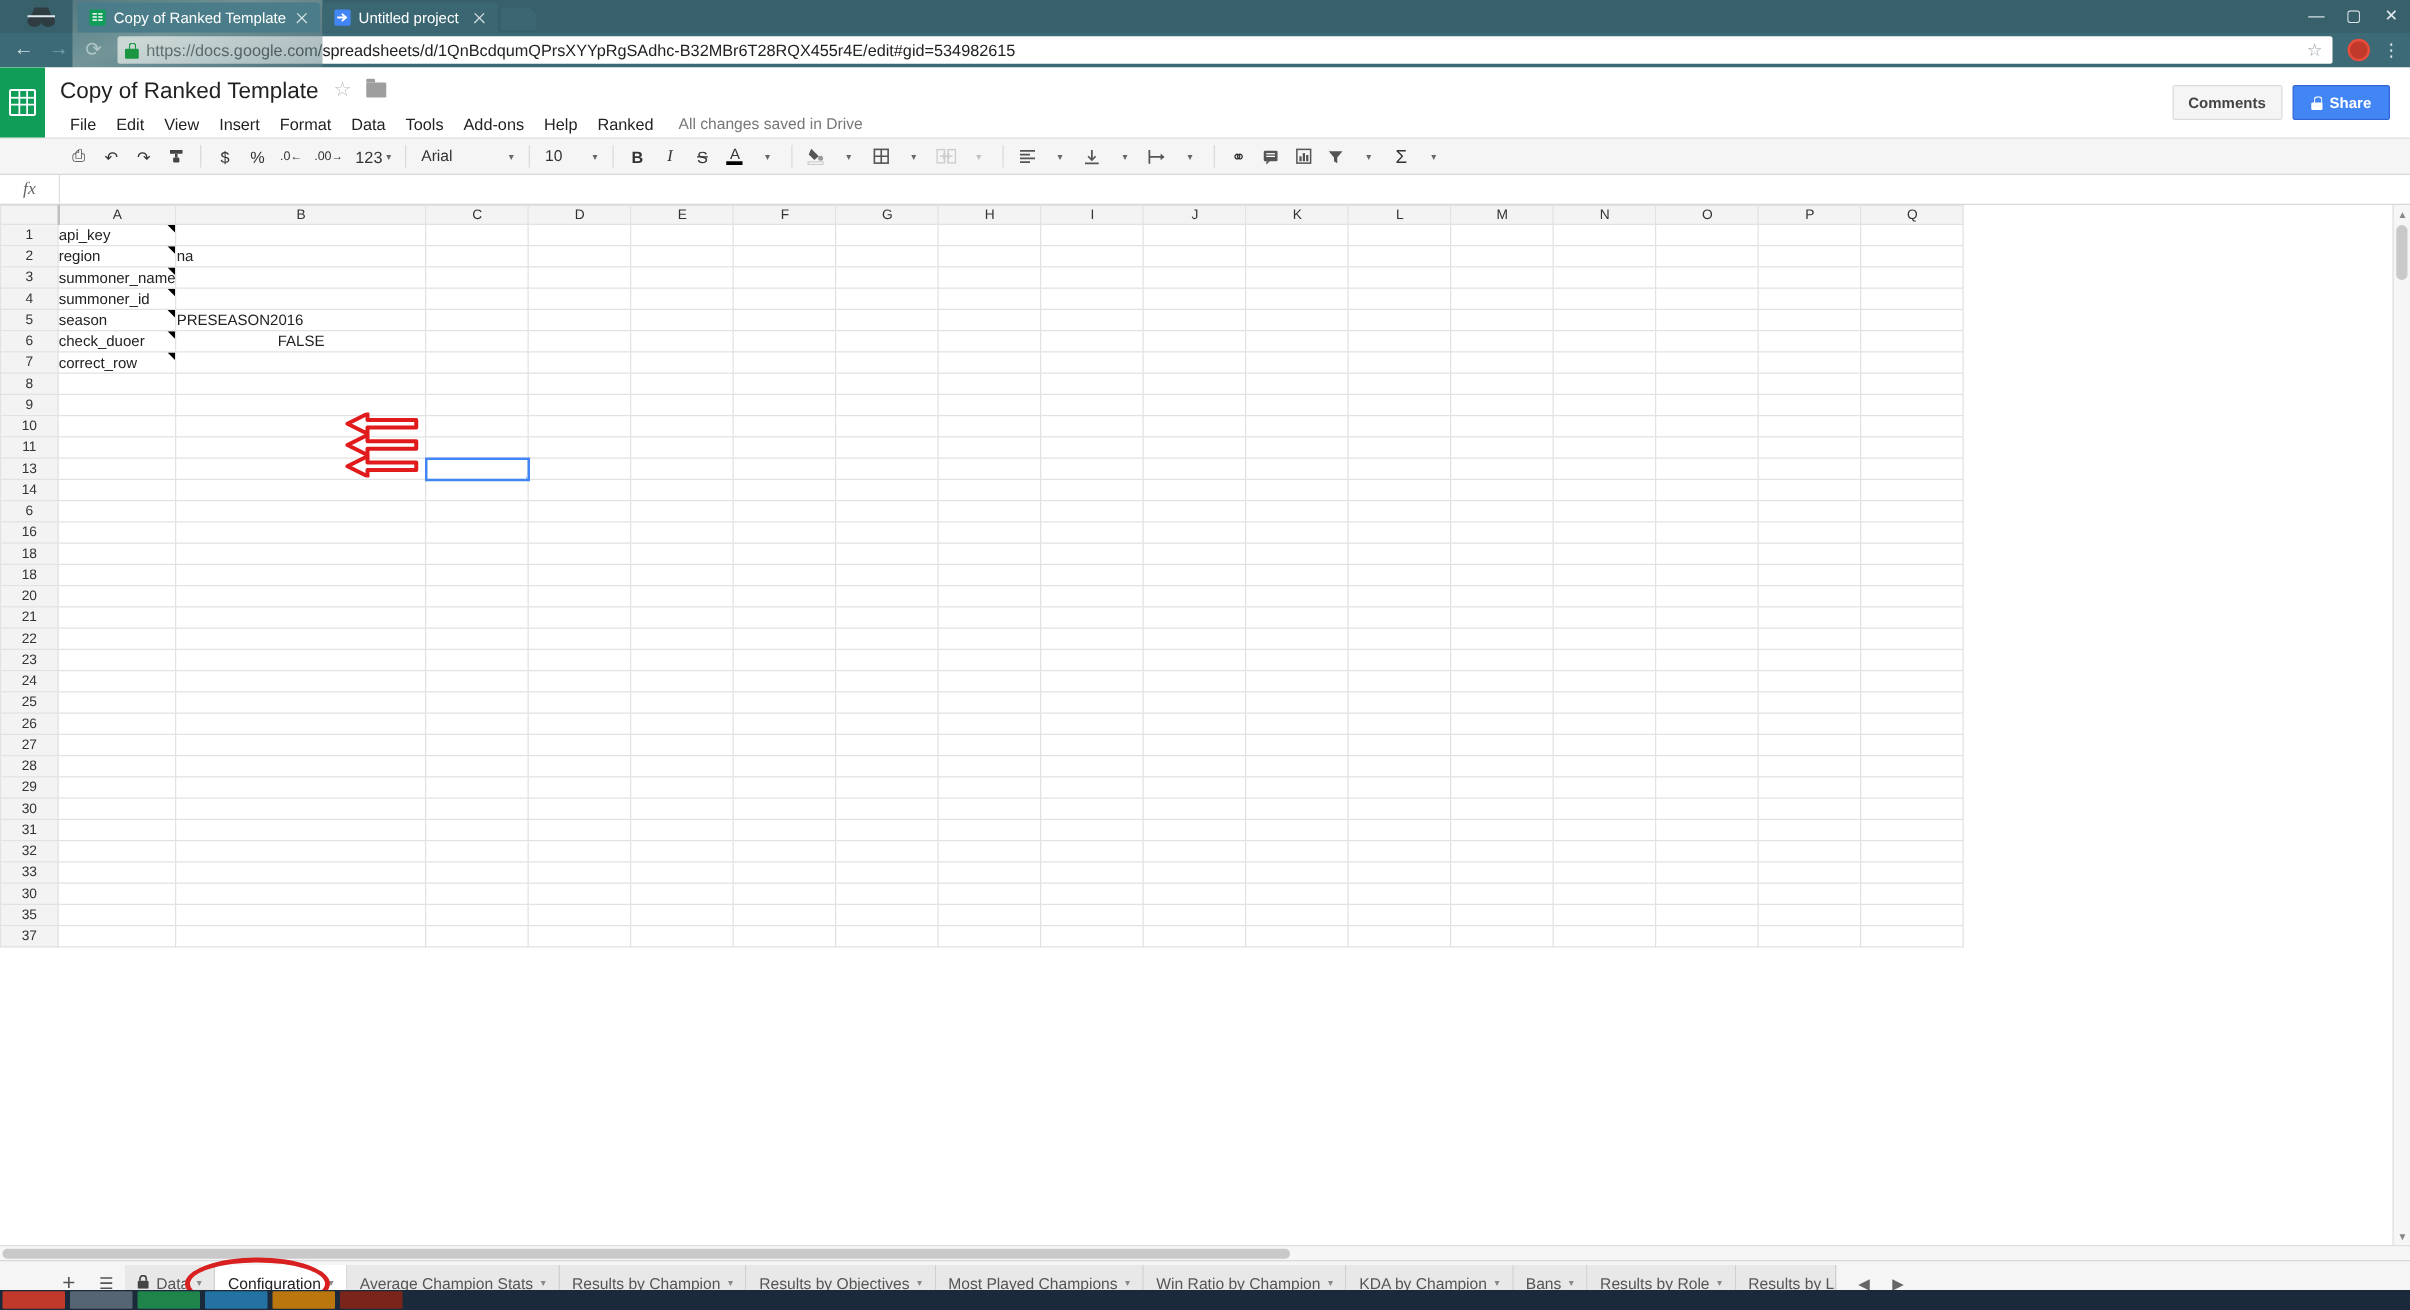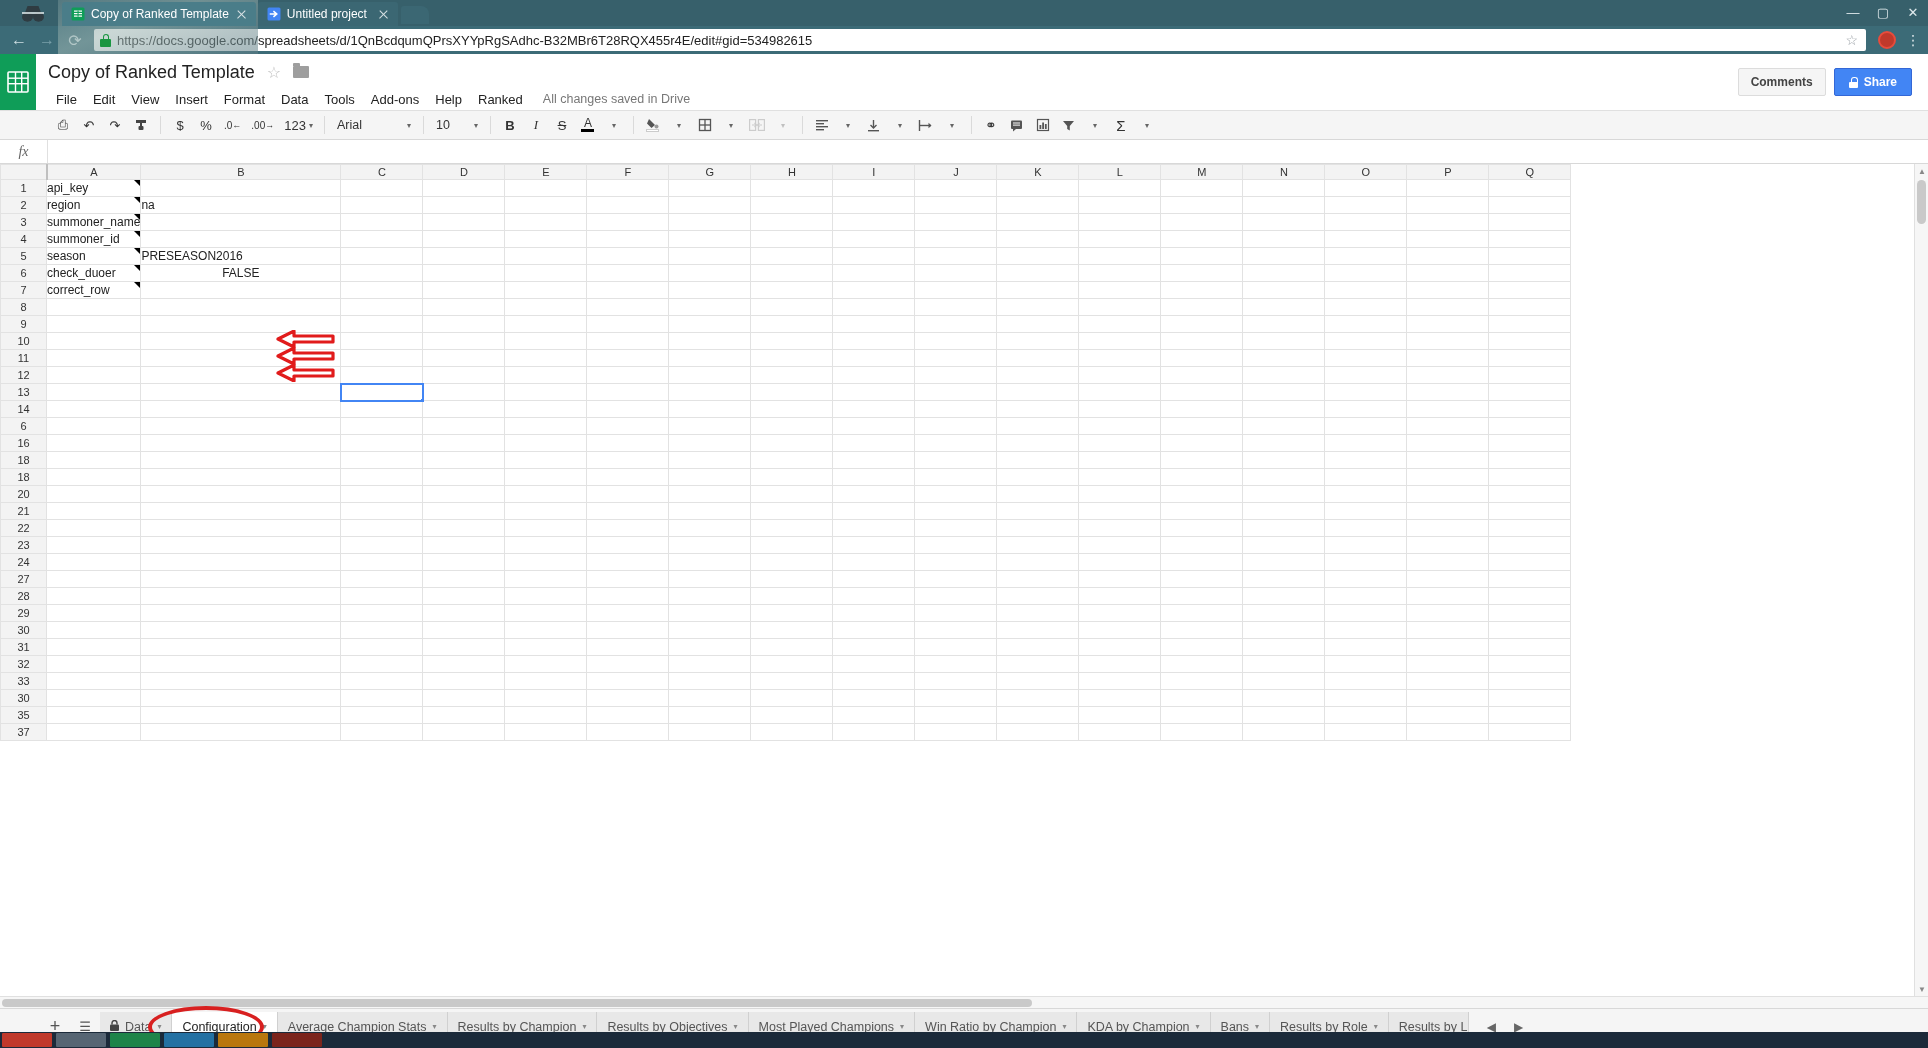--- a/index.html
+++ b/index.html
@@ -686,40 +686,20 @@
               <td class="cell" style="width: 82px;"></td>
               <td class="cell" style="width: 82px;"></td>
               <td class="cell" style="width: 82px;"></td>
               <td class="cell" style="width: 82px;"></td>
               <td class="cell" style="width: 82px;"></td>
               <td class="cell" style="width: 82px;"></td>
               <td class="cell" style="width: 82px;"></td>
               <td class="cell" style="width: 82px;"></td>
             </tr>
             <tr>
-              <td class="rowhead">12</td>
-              <td class="cell" style="width: 85px;"></td>
-              <td class="cell" style="width: 200px;"></td>
-              <td class="cell" style="width: 82px;"></td>
-              <td class="cell" style="width: 82px;"></td>
-              <td class="cell" style="width: 82px;"></td>
-              <td class="cell" style="width: 82px;"></td>
-              <td class="cell" style="width: 82px;"></td>
-              <td class="cell" style="width: 82px;"></td>
-              <td class="cell" style="width: 82px;"></td>
-              <td class="cell" style="width: 82px;"></td>
-              <td class="cell" style="width: 82px;"></td>
-              <td class="cell" style="width: 82px;"></td>
-              <td class="cell" style="width: 82px;"></td>
-              <td class="cell" style="width: 82px;"></td>
-              <td class="cell" style="width: 82px;"></td>
-              <td class="cell" style="width: 82px;"></td>
-              <td class="cell" style="width: 82px;"></td>
-            </tr>
-            <tr>
               <td class="rowhead">13</td>
               <td class="cell" style="width: 85px;"></td>
               <td class="cell" style="width: 200px;"></td>
               <td class="cell selected" style="width: 82px;">
                 <span class="sel-handle"></span>
               </td>
               <td class="cell" style="width: 82px;"></td>
               <td class="cell" style="width: 82px;"></td>
               <td class="cell" style="width: 82px;"></td>
               <td class="cell" style="width: 82px;"></td>
@@ -909,20 +889,60 @@
               <td class="cell" style="width: 82px;"></td>
               <td class="cell" style="width: 82px;"></td>
               <td class="cell" style="width: 82px;"></td>
               <td class="cell" style="width: 82px;"></td>
               <td class="cell" style="width: 82px;"></td>
               <td class="cell" style="width: 82px;"></td>
               <td class="cell" style="width: 82px;"></td>
             </tr>
             <tr>
               <td class="rowhead">24</td>
+              <td class="cell" style="width: 85px;"></td>
+              <td class="cell" style="width: 200px;"></td>
+              <td class="cell" style="width: 82px;"></td>
+              <td class="cell" style="width: 82px;"></td>
+              <td class="cell" style="width: 82px;"></td>
+              <td class="cell" style="width: 82px;"></td>
+              <td class="cell" style="width: 82px;"></td>
+              <td class="cell" style="width: 82px;"></td>
+              <td class="cell" style="width: 82px;"></td>
+              <td class="cell" style="width: 82px;"></td>
+              <td class="cell" style="width: 82px;"></td>
+              <td class="cell" style="width: 82px;"></td>
+              <td class="cell" style="width: 82px;"></td>
+              <td class="cell" style="width: 82px;"></td>
+              <td class="cell" style="width: 82px;"></td>
+              <td class="cell" style="width: 82px;"></td>
+              <td class="cell" style="width: 82px;"></td>
+            </tr>
+            <tr>
+              <td class="rowhead">25</td>
+              <td class="cell" style="width: 85px;"></td>
+              <td class="cell" style="width: 200px;"></td>
+              <td class="cell" style="width: 82px;"></td>
+              <td class="cell" style="width: 82px;"></td>
+              <td class="cell" style="width: 82px;"></td>
+              <td class="cell" style="width: 82px;"></td>
+              <td class="cell" style="width: 82px;"></td>
+              <td class="cell" style="width: 82px;"></td>
+              <td class="cell" style="width: 82px;"></td>
+              <td class="cell" style="width: 82px;"></td>
+              <td class="cell" style="width: 82px;"></td>
+              <td class="cell" style="width: 82px;"></td>
+              <td class="cell" style="width: 82px;"></td>
+              <td class="cell" style="width: 82px;"></td>
+              <td class="cell" style="width: 82px;"></td>
+              <td class="cell" style="width: 82px;"></td>
+              <td class="cell" style="width: 82px;"></td>
+            </tr>
+            <tr>
+              <td class="rowhead">26</td>
               <td class="cell" style="width: 85px;"></td>
               <td class="cell" style="width: 200px;"></td>
               <td class="cell" style="width: 82px;"></td>
               <td class="cell" style="width: 82px;"></td>
               <td class="cell" style="width: 82px;"></td>
               <td class="cell" style="width: 82px;"></td>
               <td class="cell" style="width: 82px;"></td>
               <td class="cell" style="width: 82px;"></td>
               <td class="cell" style="width: 82px;"></td>
               <td class="cell" style="width: 82px;"></td>

